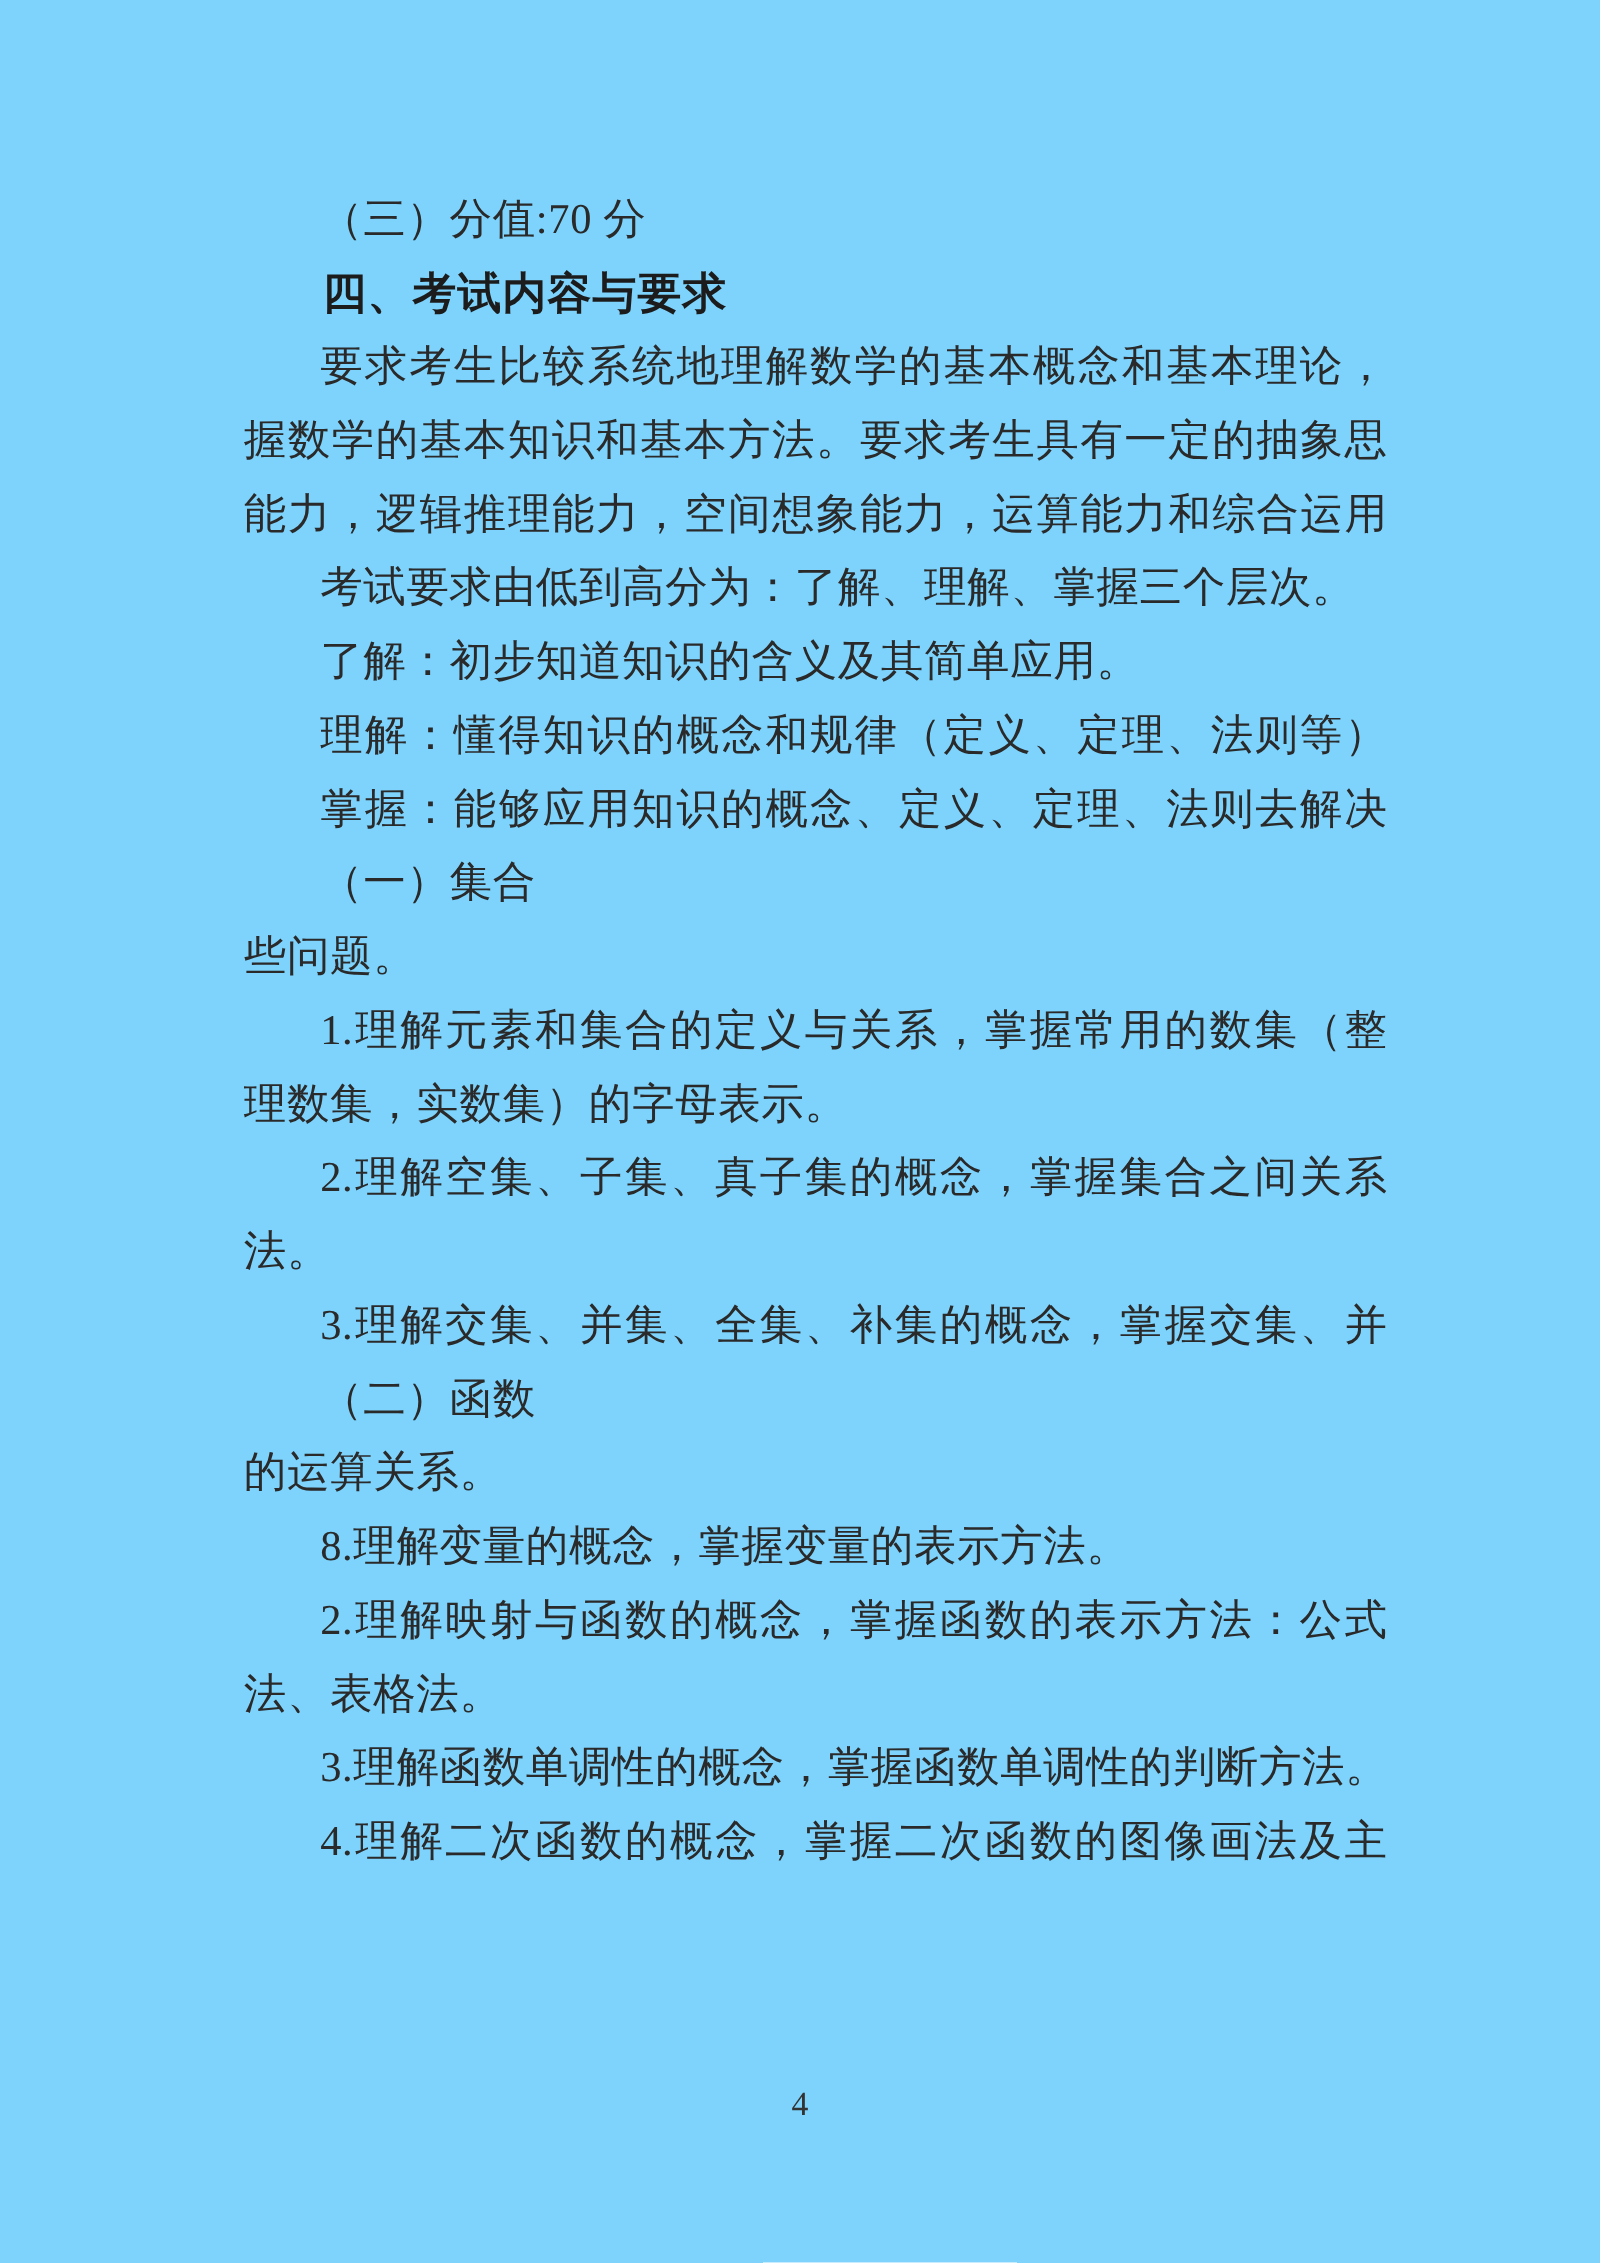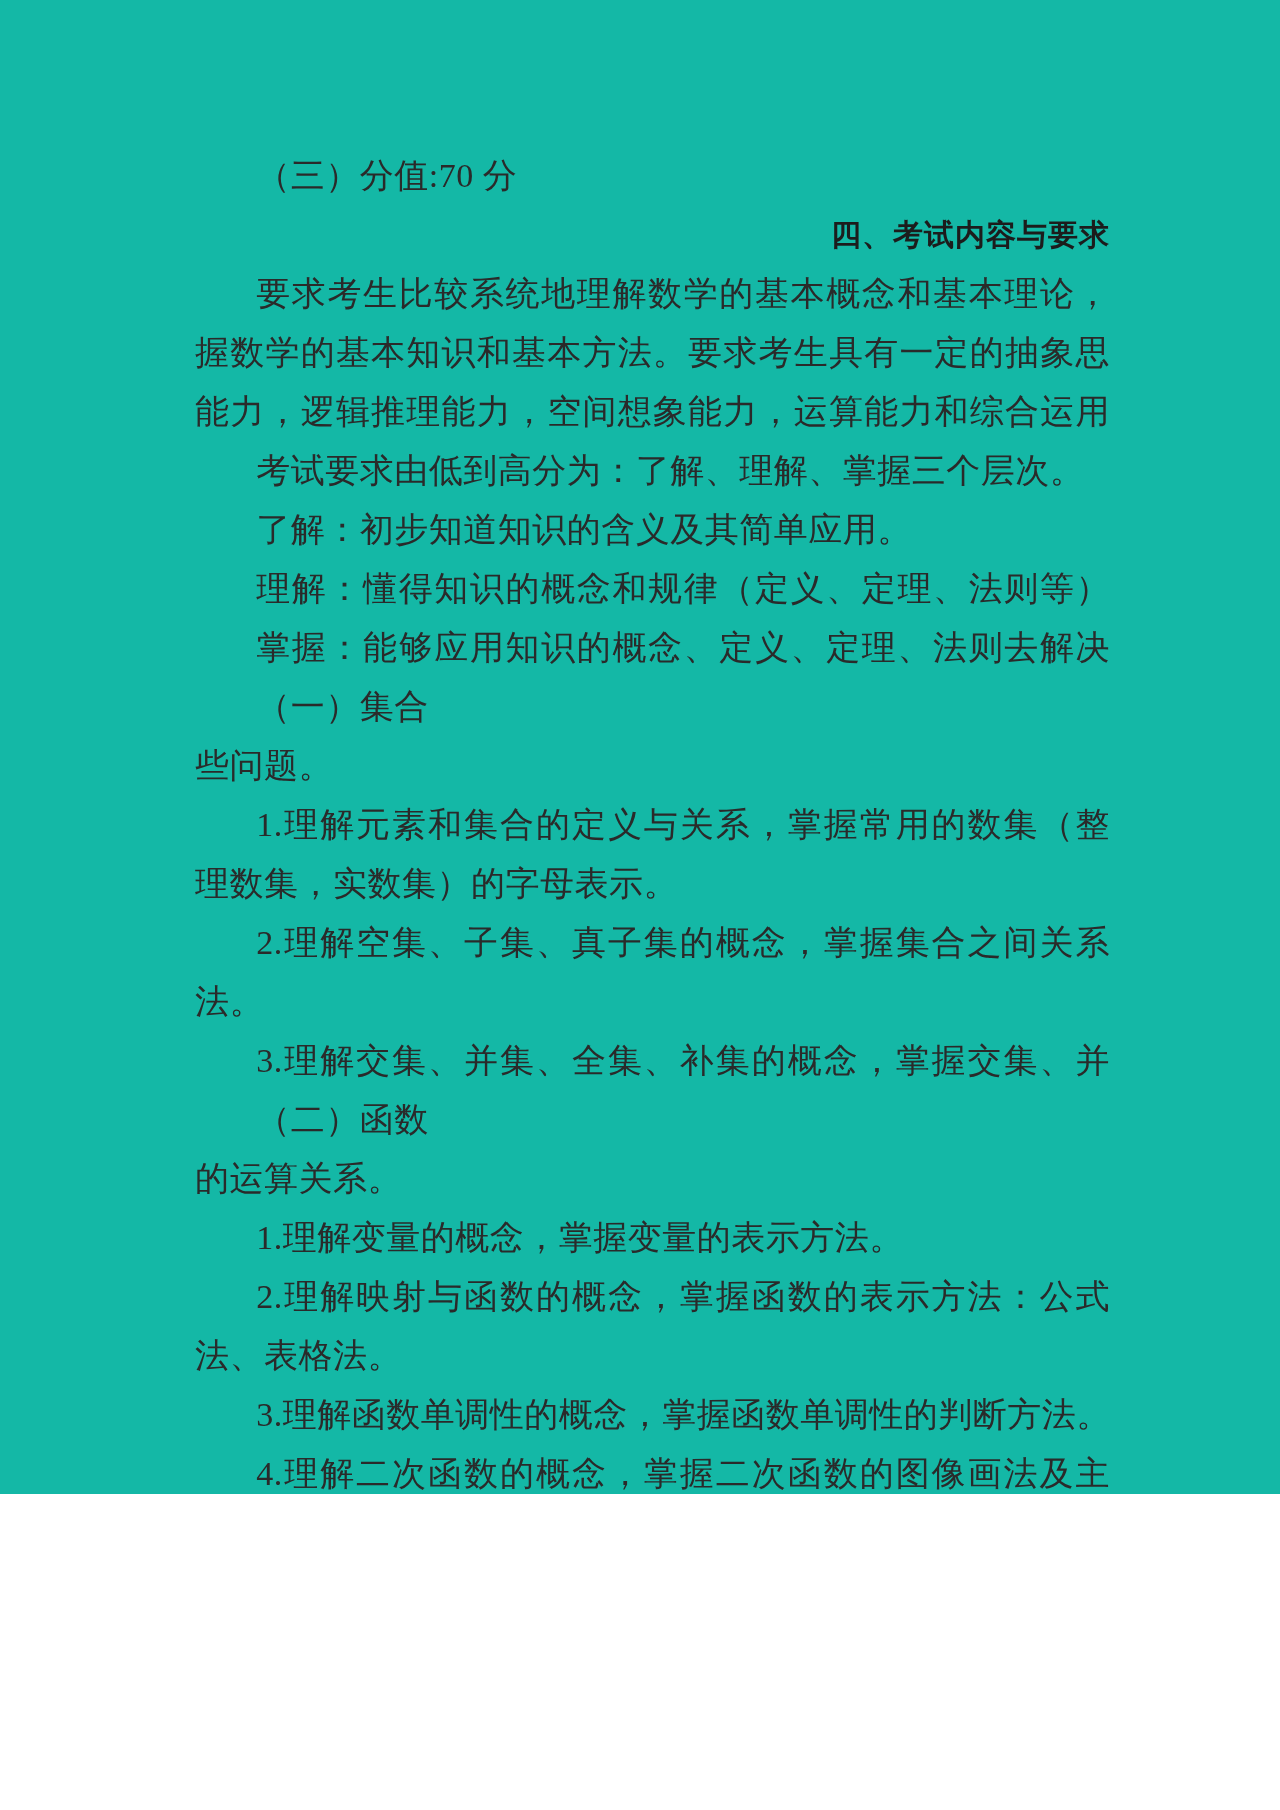--- a/index.html
+++ b/index.html
@@ -8,22 +8,22 @@
     background: #ffffff;
   }
   body {
     width: 1280px;
     height: 1810px;
     font-family: "Liberation Serif", "DejaVu Serif", serif;
   }
   .page {
     position: relative;
     width: 1280px;
-    height: 1494px;
-    background: #14b8a6;
+    height: 1810px;
+    background: #7dd3fc;
     overflow: hidden;
     color: #2a2a2a;
   }
   .textcol {
     position: absolute;
     left: 195px;
     top: 146px;
     width: 915px;
   }
   .ln {
@@ -40,24 +40,23 @@
     text-align: justify;
     text-align-last: justify;
     overflow: hidden;
   }
   .ln.indent {
     text-indent: 1.8em;
   }
   .ln.heading {
     font-family: "Liberation Sans", "DejaVu Sans", sans-serif;
     font-weight: bold;
-    font-size: 30px;
+    font-size: 35px;
     color: #1c1c1c;
     letter-spacing: 1px;
-    text-align: right;
   }
   .pagenum {
     position: absolute;
     left: 0;
     top: 1668px;
     width: 1280px;
     text-align: center;
     font-size: 27px;
     color: #333333;
   }
@@ -78,20 +77,20 @@
     <div class="ln indent full">掌握：能够应用知识的概念、定义、定理、法则去解决一</div>
     <div class="ln indent">（一）集合</div>
     <div class="ln">些问题。</div>
     <div class="ln indent full">1.理解元素和集合的定义与关系，掌握常用的数集（整数集，有</div>
     <div class="ln">理数集，实数集）的字母表示。</div>
     <div class="ln indent full">2.理解空集、子集、真子集的概念，掌握集合之间关系的表示方</div>
     <div class="ln">法。</div>
     <div class="ln indent full">3.理解交集、并集、全集、补集的概念，掌握交集、并集、补集</div>
     <div class="ln indent">（二）函数</div>
     <div class="ln">的运算关系。</div>
-    <div class="ln indent">1.理解变量的概念，掌握变量的表示方法。</div>
+    <div class="ln indent">8.理解变量的概念，掌握变量的表示方法。</div>
     <div class="ln indent full">2.理解映射与函数的概念，掌握函数的表示方法：公式法、图像</div>
     <div class="ln">法、表格法。</div>
     <div class="ln indent">3.理解函数单调性的概念，掌握函数单调性的判断方法。</div>
     <div class="ln indent full">4.理解二次函数的概念，掌握二次函数的图像画法及主要特征</div>
   </div>
   <div class="pagenum">4</div>
 </div>
 
 </body></html>

